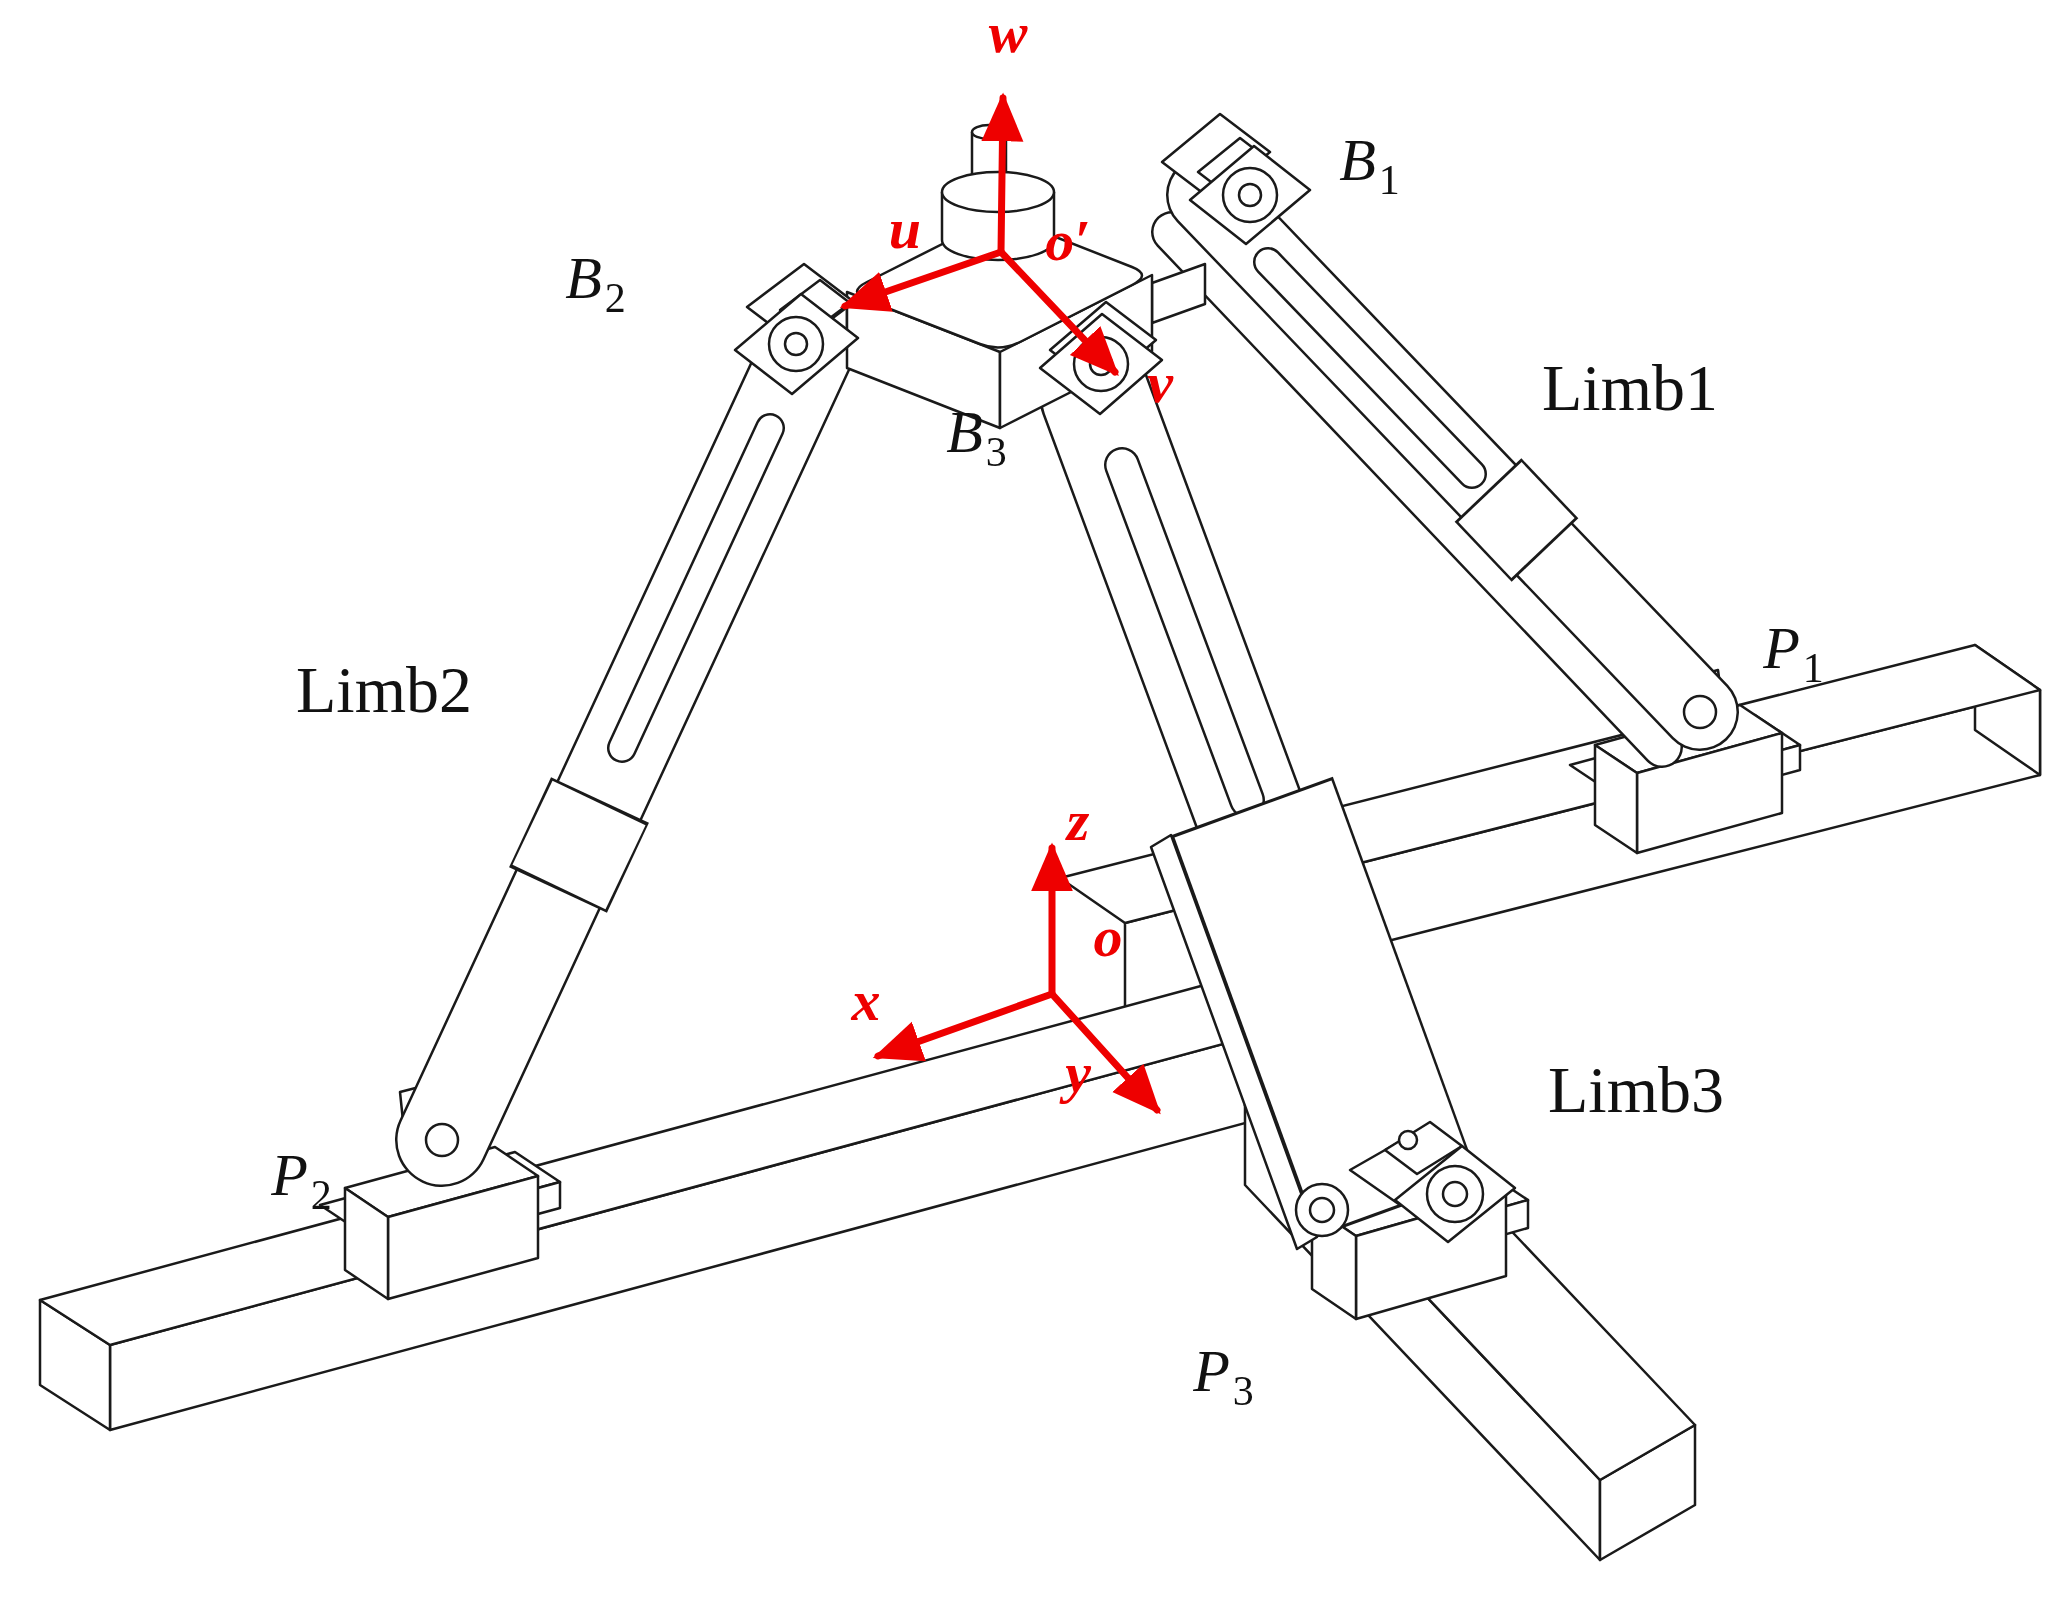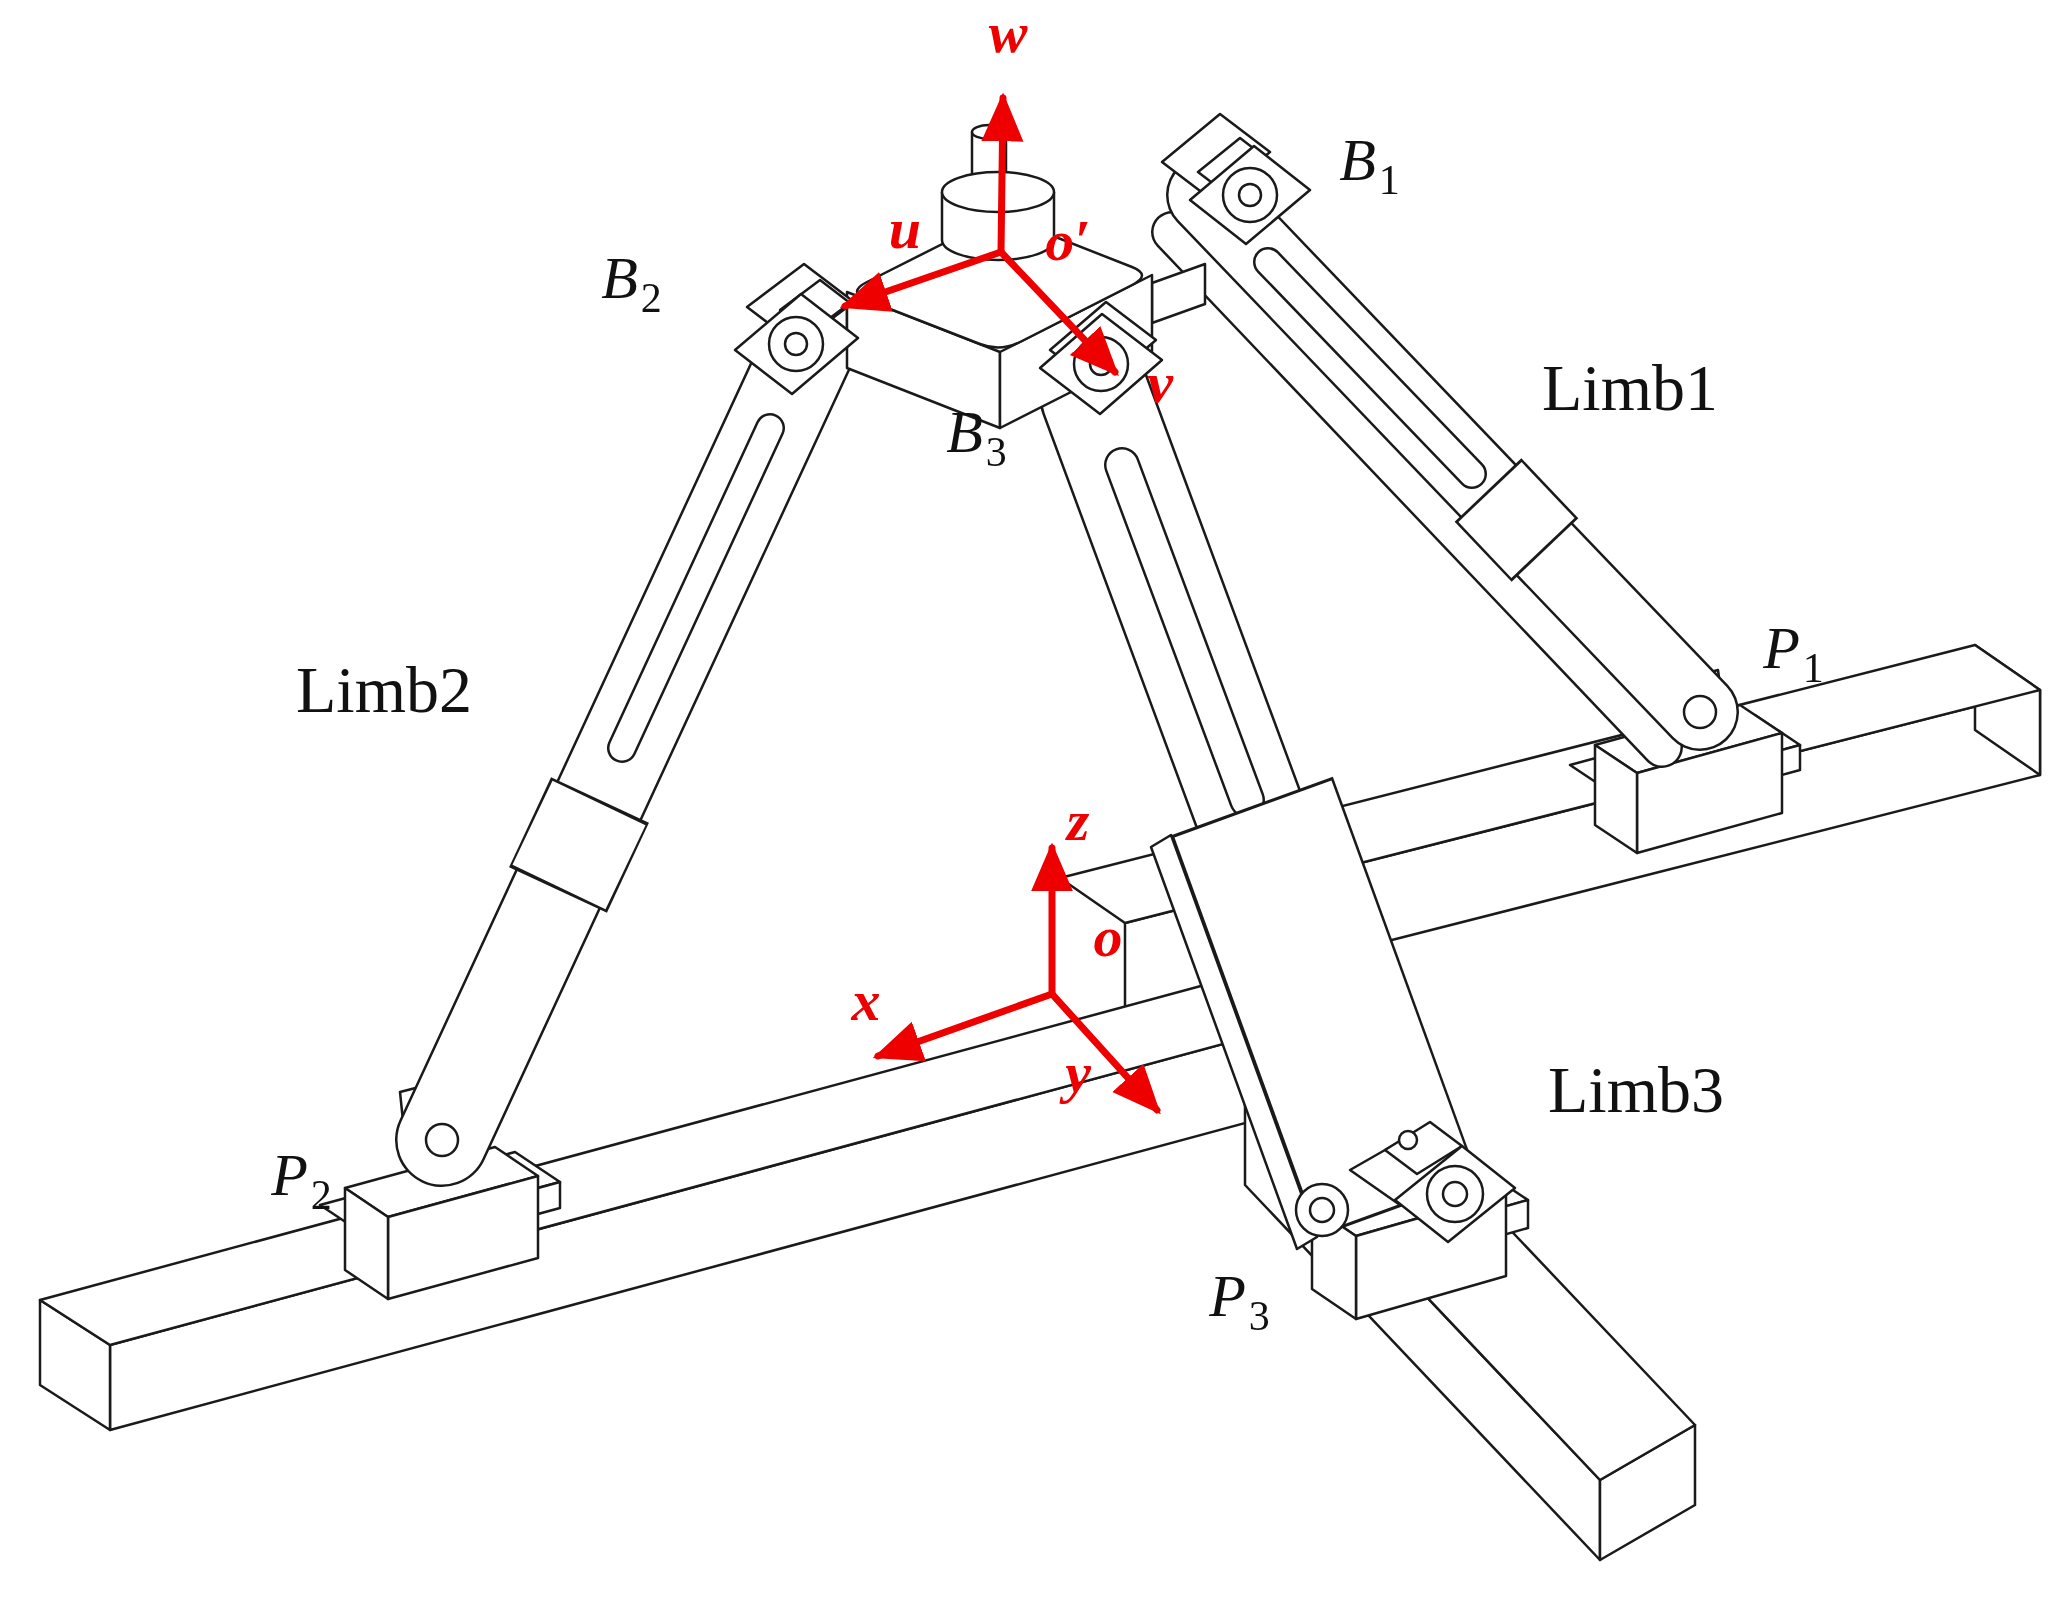--- a/index.html
+++ b/index.html
@@ -169,24 +169,24 @@
   <span class="label axis" style="left:905px;  top:228px;">u</span>
   <span class="label axis" style="left:1068px; top:240px;">o′</span>
   <span class="label axis" style="left:1160px; top:382px;">v</span>
 
   <span class="label axis" style="left:1078px; top:820px;">z</span>
   <span class="label axis" style="left:1108px; top:936px;">o</span>
   <span class="label axis" style="left:866px;  top:1000px;">x</span>
   <span class="label axis" style="left:1078px; top:1072px;">y</span>
 
   <span class="label jlabel" style="left:1368px; top:160px;text-align:right;"><span class="main">B</span><span class="sub">1</span></span>
-  <span class="label jlabel" style="left:630px;  top:278px;"><span class="main">B</span><span class="sub">2</span></span>
+  <span class="label jlabel" style="left:594px;  top:278px;"><span class="main">B</span><span class="sub">2</span></span>
   <span class="label jlabel" style="left:975px; top:432px;"><span class="main">B</span><span class="sub">3</span></span>
 
   <span class="label jlabel" style="left:1792px; top:648px;"><span class="main">P</span><span class="sub">1</span></span>
   <span class="label jlabel" style="left:300px;  top:1128px;margin-top:47px;"><span class="main">P</span><span class="sub">2</span></span>
-  <span class="label jlabel" style="left:1222px; top:1296px;margin-left:16px;"><span class="main">P</span><span class="sub">3</span></span>
+  <span class="label jlabel" style="left:1222px; top:1371px;"><span class="main">P</span><span class="sub">3</span></span>
 
   <span class="label limb" style="left:1630px; top:388px;">Limb1</span>
   <span class="label limb" style="left:368px;  top:690px;margin-left:16px;">Limb2</span>
   <span class="label limb" style="left:1636px; top:1090px;">Limb3</span>
 
 </div>
 
 </body></html>

